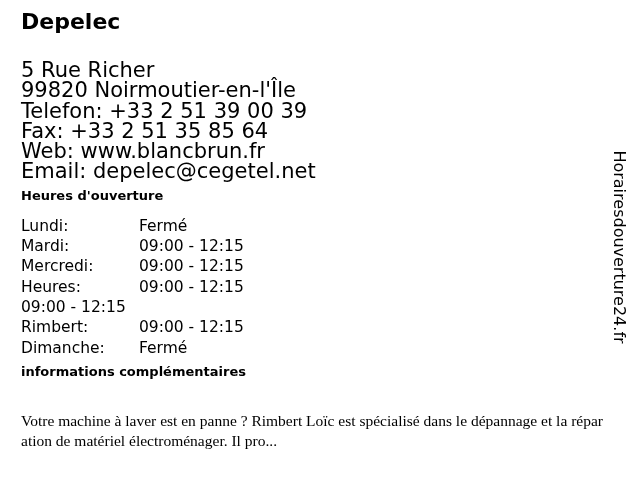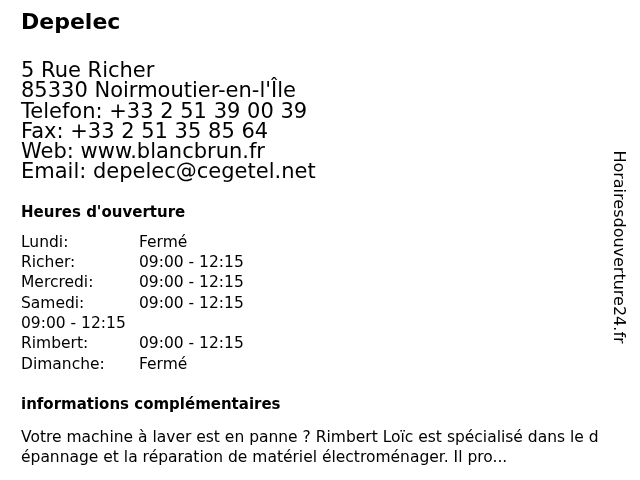--- a/index.html
+++ b/index.html
@@ -24,43 +24,44 @@
     font-weight: bold;
     line-height: 28px;
     margin: 0;
   }
   .contact-block {
     margin-top: 24px;
     font-size: 21px;
     line-height: 20.3px;
   }
   .section-title {
-    margin-top: 19px;
-    font-size: 15px;
+    margin-top: 3px;
+    font-size: 13px;
     font-weight: bold;
     line-height: 22px;
   }
   .hours-table {
     margin-top: 9px;
     font-size: 15.5px;
     line-height: 20.3px;
   }
   .hours-row {
     display: flex;
   }
   .hours-day {
     width: 118px;
     flex: 0 0 118px;
   }
   .info-text {
-    margin-top: 12px;
+    margin-top: 28px;
     width: 582px;
     font-size: 15.5px;
     line-height: 20.3px;
     word-break: break-all;
+    font-family: Liberation Serif, serif;
   }
   .watermark {
     position: absolute;
     right: 11px;
     top: 247px;
     transform: translateY(-50%);
     writing-mode: vertical-rl;
     font-size: 16px;
     color: #000000;
     white-space: nowrap;
@@ -68,44 +69,44 @@
 </style>
 </head>
 <body>
 
 <div class="page">
 
   <h1 class="business-name">Depelec</h1>
 
   <div class="contact-block">
     <div>5 Rue Richer</div>
-    <div>85330 Noirmoutier-en-l'Île</div>
+    <div>99820 Noirmoutier-en-l'Île</div>
     <div>Telefon: +33 2 51 39 00 39</div>
     <div>Fax: +33 2 51 35 85 64</div>
     <div>Web: www.blancbrun.fr</div>
     <div>Email: depelec@cegetel.net</div>
   </div>
 
   <div class="section-title">Heures d'ouverture</div>
 
   <div class="hours-table">
     <div class="hours-row">
       <span class="hours-day">Lundi:</span>
       <span class="hours-time">Fermé</span>
     </div>
     <div class="hours-row">
-      <span class="hours-day">Richer:</span>
+      <span class="hours-day">Mardi:</span>
       <span class="hours-time">09:00 - 12:15</span>
     </div>
     <div class="hours-row">
       <span class="hours-day">Mercredi:</span>
       <span class="hours-time">09:00 - 12:15</span>
     </div>
     <div class="hours-row">
-      <span class="hours-day">Samedi:</span>
+      <span class="hours-day">Heures:</span>
       <span class="hours-time">09:00 - 12:15</span>
     </div>
     <div class="hours-row">
       <span class="hours-time">09:00 - 12:15</span>
     </div>
     <div class="hours-row">
       <span class="hours-day">Rimbert:</span>
       <span class="hours-time">09:00 - 12:15</span>
     </div>
     <div class="hours-row">

